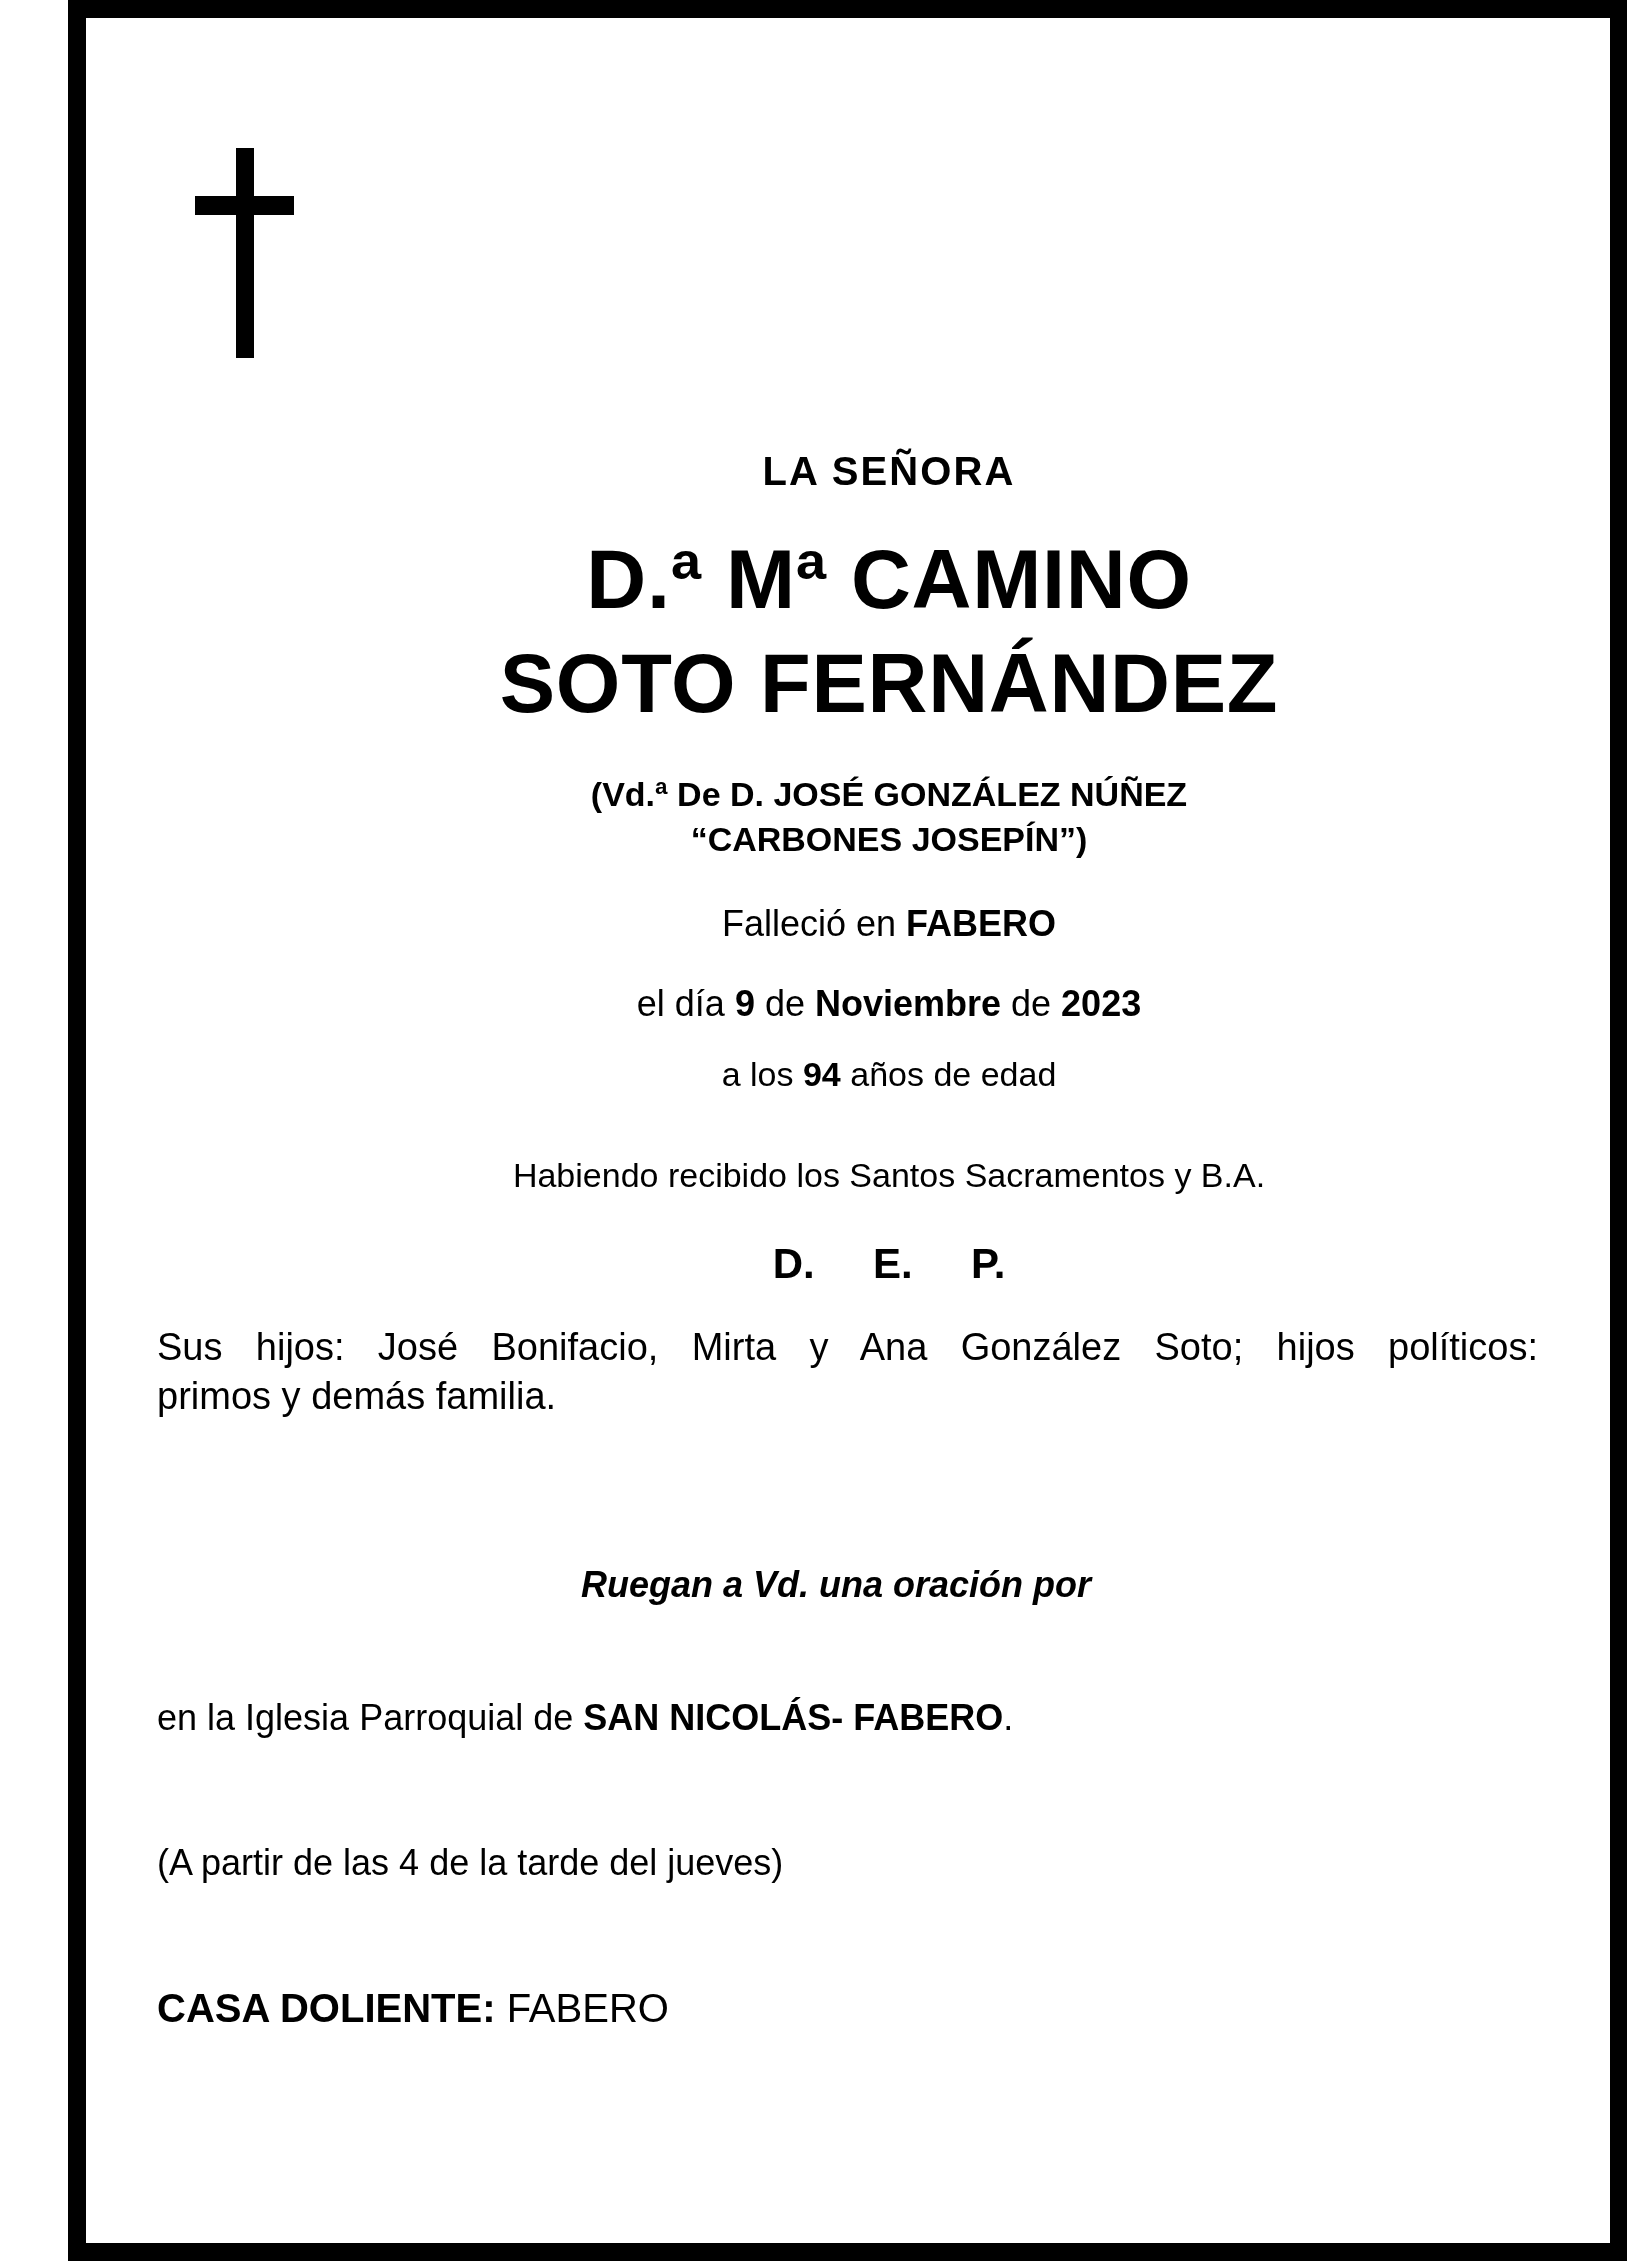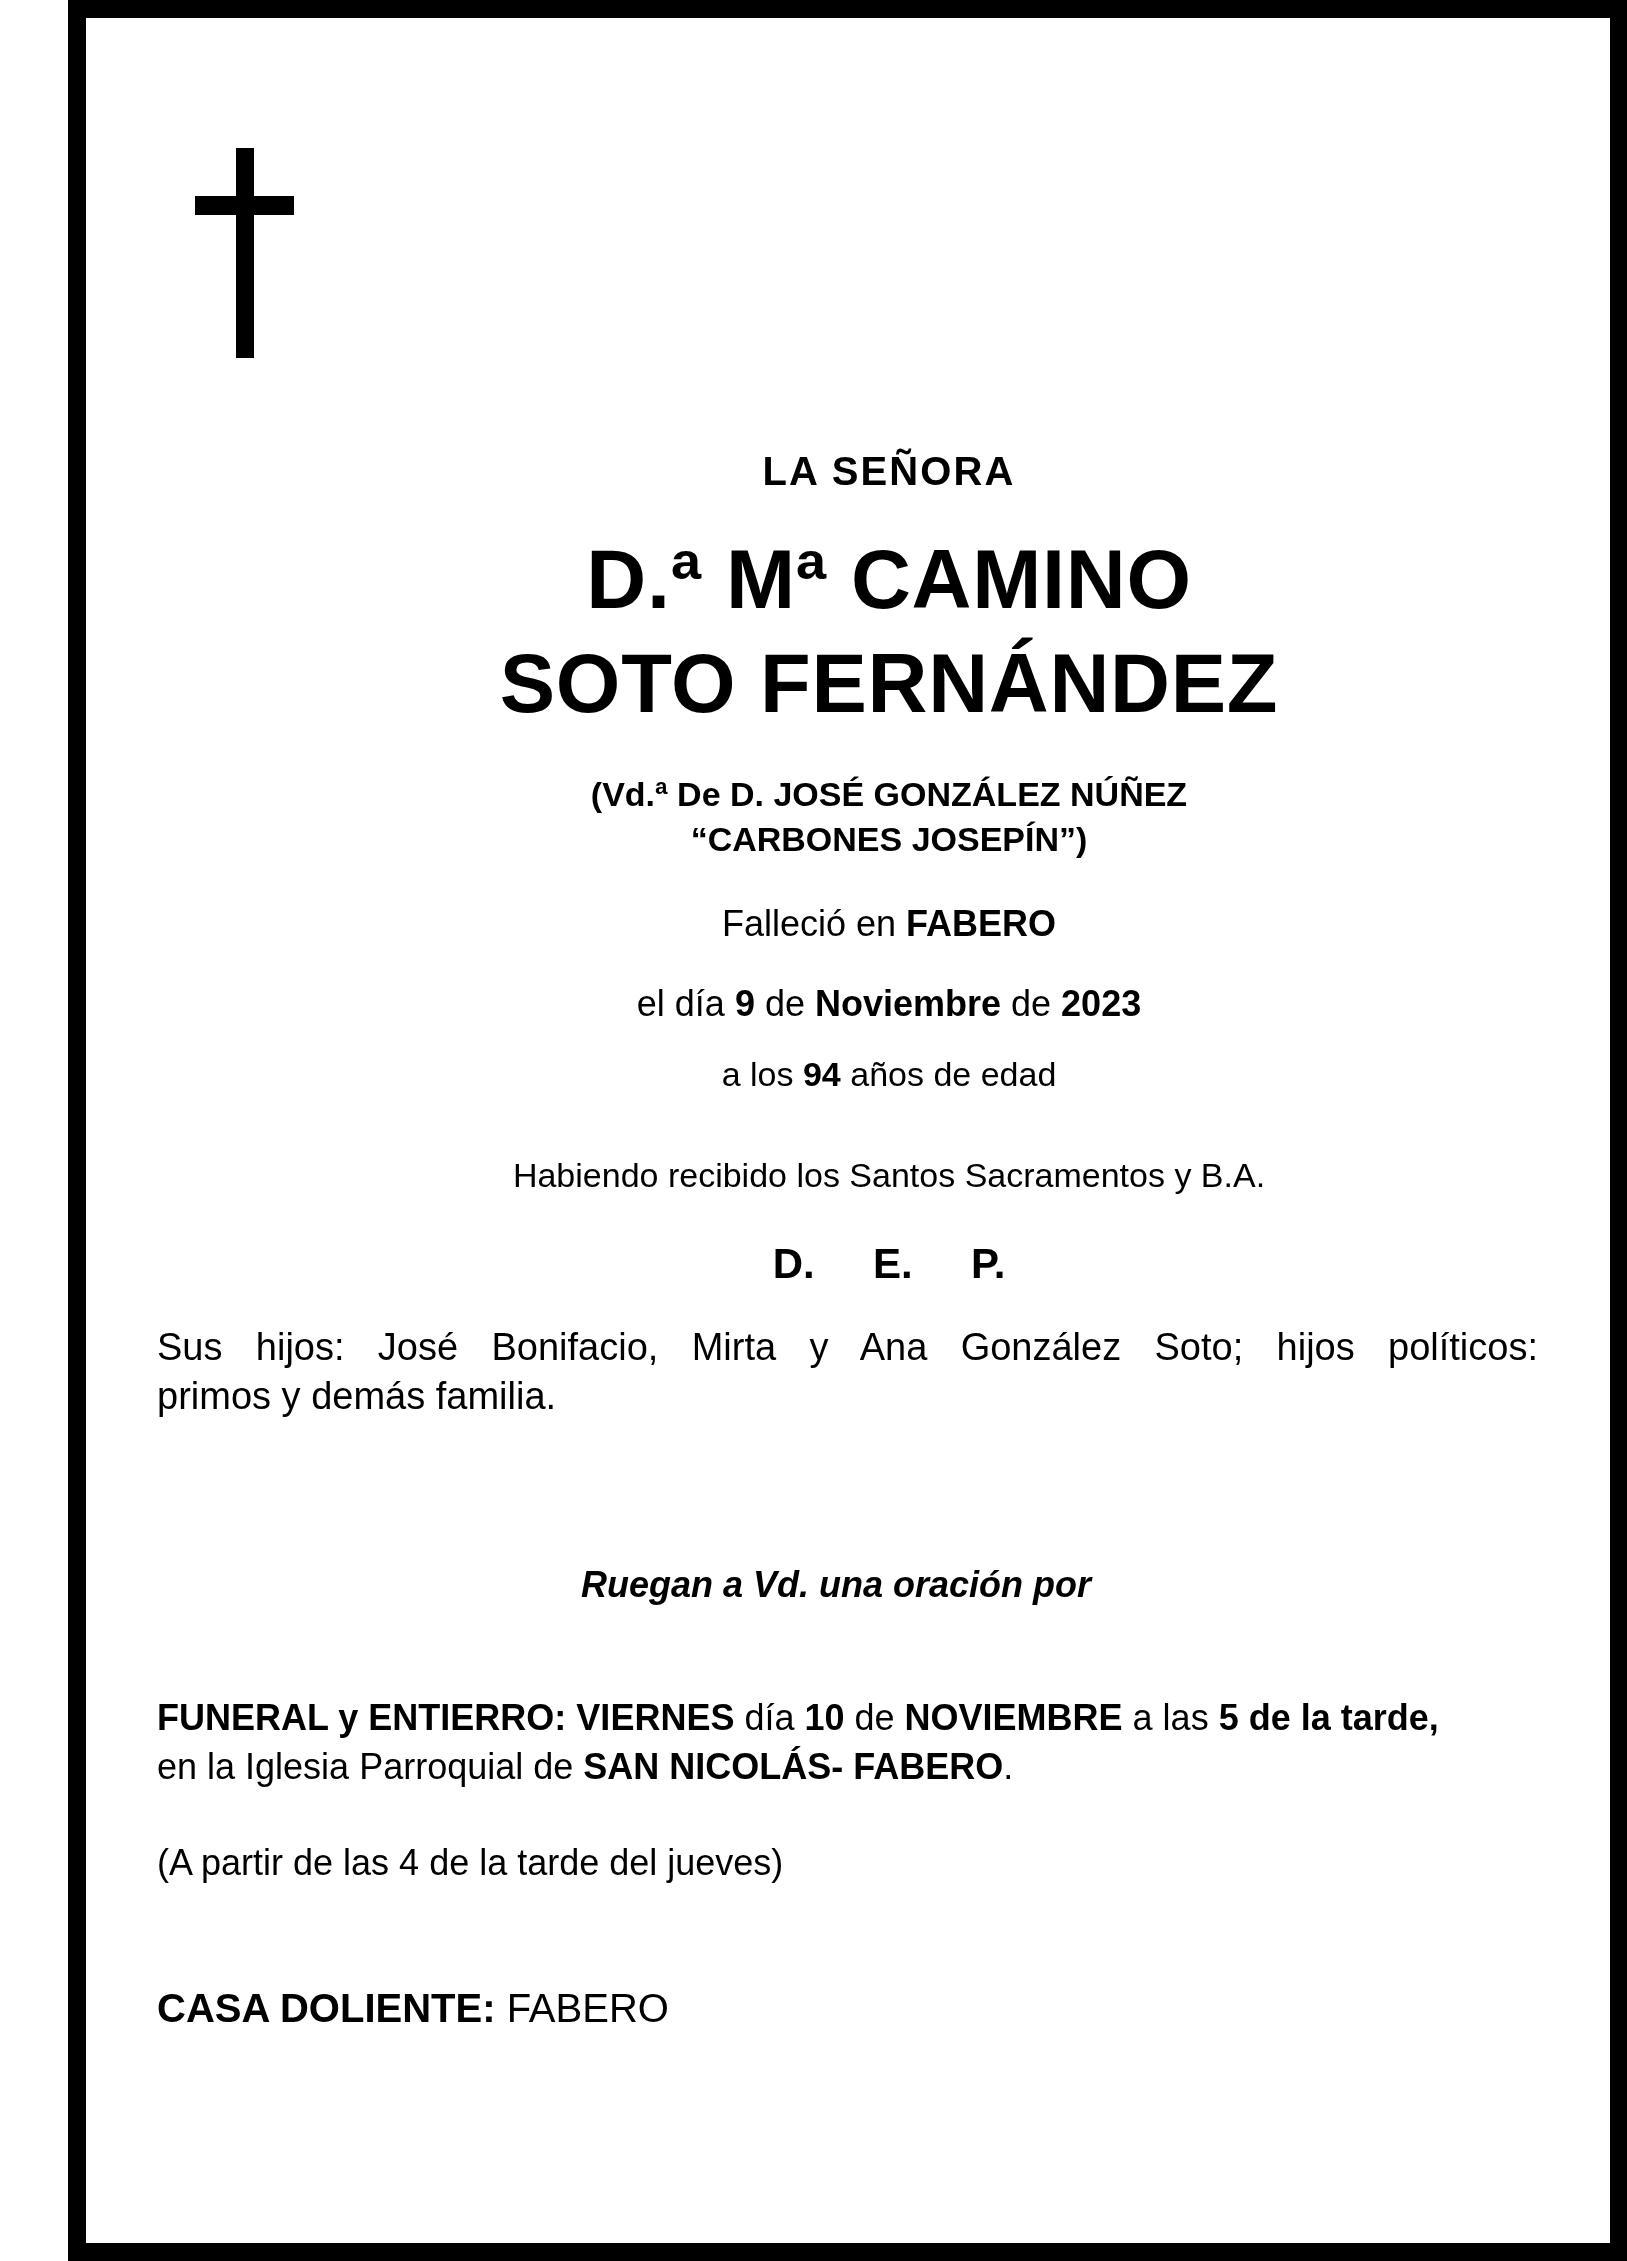--- a/index.html
+++ b/index.html
@@ -88,21 +88,20 @@
   <div id="family" class="lb">
     <div class="jline">Sus hijos: José Bonifacio, Mirta y Ana González Soto; hijos políticos:</div>
     <div>primos y demás familia.</div>
   </div>
 
   <div id="prayer" class="lb">
     <div>Ruegan a Vd. una oración por</div>
   </div>
 
   <div id="funeral" class="lb">
-      <div class="rich-line"><span class="b">FUNERAL y ENTIERRO: VIERNES</span><span> día </span><span class="b">10</span><span> de </span><span class="b">NOVIEMBRE</span><span> a las </span><span class="b">5 de la tarde,</span></div>
       <div class="rich-line"><span>en la Iglesia Parroquial de </span><span class="b">SAN NICOLÁS- FABERO</span><span>.</span></div>
     </div>
 
   <div id="capilla" class="lb">
       <div class="rich-line"><span>(A partir de las 4 de la tarde del jueves)</span></div>
     </div>
 
   <div id="casa" class="lb">
       <div class="rich-line"><span class="b">CASA DOLIENTE:</span><span> FABERO</span></div>
     </div>

